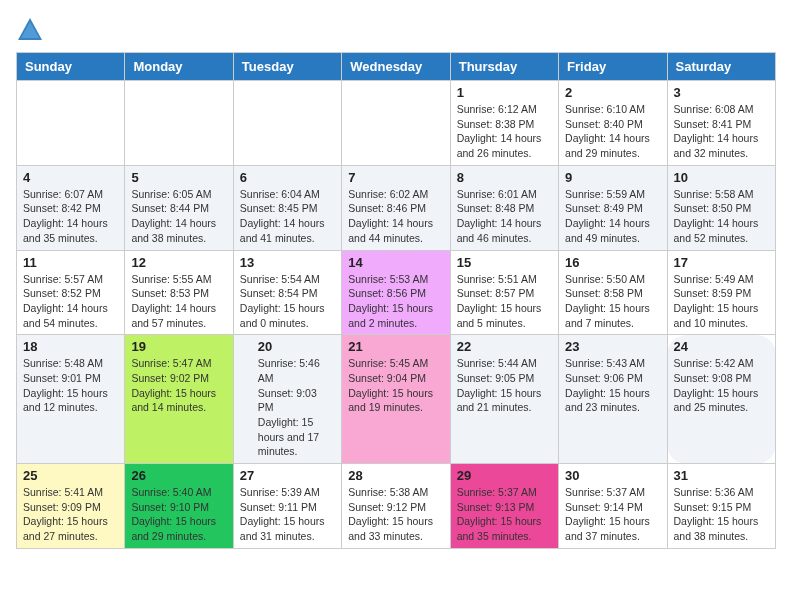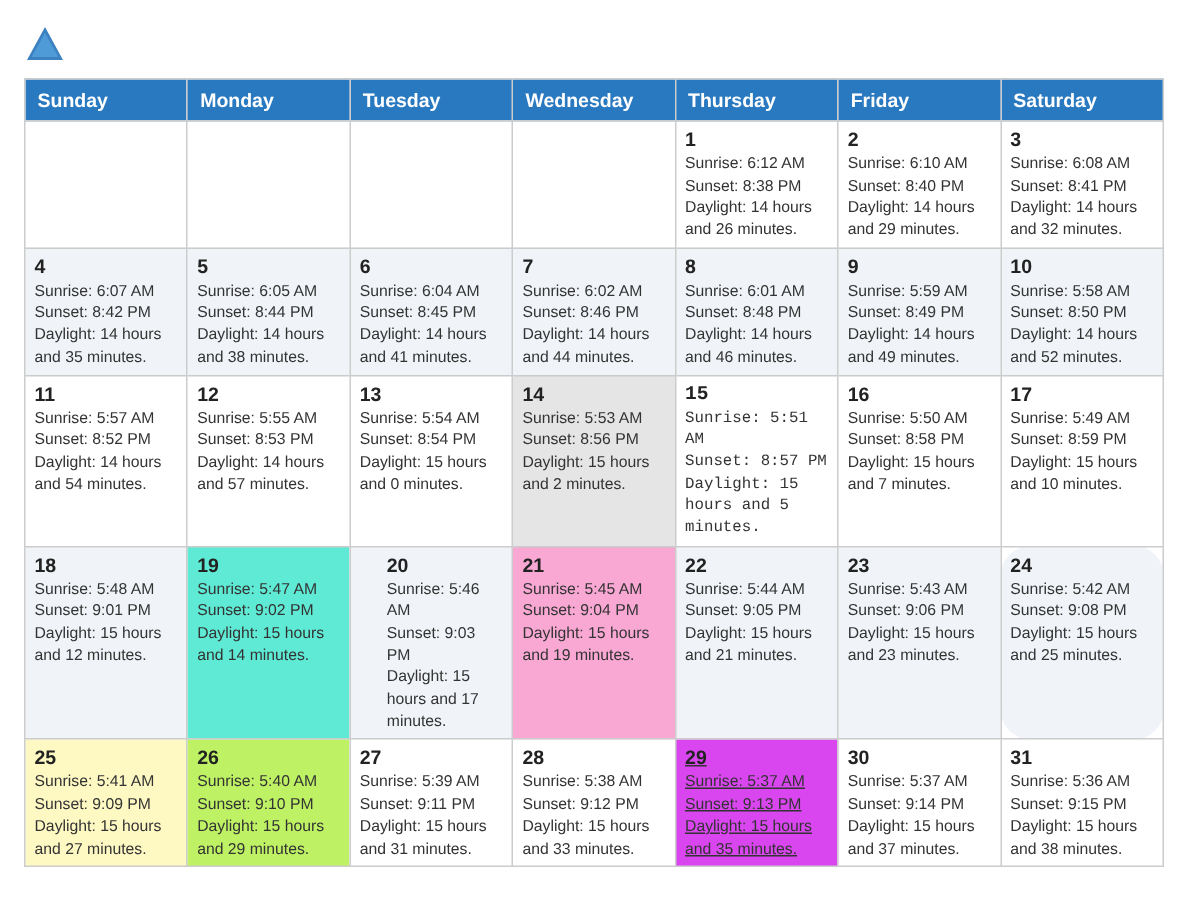--- a/index.html
+++ b/index.html
@@ -172,43 +172,43 @@
           <div class="day-info">Sunrise: 5:57 AM<br>Sunset: 8:52 PM<br>Daylight: 14 hours and 54 minutes.</div>
         </td>
         <td style="background: rgb(255, 255, 255);">
           <div class="day-num">12</div>
           <div class="day-info">Sunrise: 5:55 AM<br>Sunset: 8:53 PM<br>Daylight: 14 hours and 57 minutes.</div>
         </td>
         <td style="background: rgb(255, 255, 255);">
           <div class="day-num">13</div>
           <div class="day-info">Sunrise: 5:54 AM<br>Sunset: 8:54 PM<br>Daylight: 15 hours and 0 minutes.</div>
         </td>
-        <td style="background: #e5e5e5;">
+        <td style="background: #f0abfc;">
           <div class="day-num">14</div>
           <div class="day-info">Sunrise: 5:53 AM<br>Sunset: 8:56 PM<br>Daylight: 15 hours and 2 minutes.</div>
         </td>
-        <td style="background: rgb(255, 255, 255); font-family: Liberation Mono, monospace;">
+        <td style="background: rgb(255, 255, 255);">
           <div class="day-num">15</div>
           <div class="day-info">Sunrise: 5:51 AM<br>Sunset: 8:57 PM<br>Daylight: 15 hours and 5 minutes.</div>
         </td>
         <td style="background: rgb(255, 255, 255);">
           <div class="day-num">16</div>
           <div class="day-info">Sunrise: 5:50 AM<br>Sunset: 8:58 PM<br>Daylight: 15 hours and 7 minutes.</div>
         </td>
         <td style="background: rgb(255, 255, 255); margin-top: 20px;">
           <div class="day-num">17</div>
           <div class="day-info">Sunrise: 5:49 AM<br>Sunset: 8:59 PM<br>Daylight: 15 hours and 10 minutes.</div>
         </td>
       </tr>
       <tr>
         <td style="background: rgb(240, 244, 248);">
           <div class="day-num">18</div>
           <div class="day-info">Sunrise: 5:48 AM<br>Sunset: 9:01 PM<br>Daylight: 15 hours and 12 minutes.</div>
         </td>
-        <td style="background: #5eead4; margin-left: 27px;">
+        <td style="background: #bef264; margin-left: 27px;">
           <div class="day-num">19</div>
           <div class="day-info">Sunrise: 5:47 AM<br>Sunset: 9:02 PM<br>Daylight: 15 hours and 14 minutes.</div>
         </td>
         <td style="background: rgb(240, 244, 248); padding-left: 24px;">
           <div class="day-num">20</div>
           <div class="day-info">Sunrise: 5:46 AM<br>Sunset: 9:03 PM<br>Daylight: 15 hours and 17 minutes.</div>
         </td>
         <td style="background: #f9a8d4;">
           <div class="day-num">21</div>
           <div class="day-info">Sunrise: 5:45 AM<br>Sunset: 9:04 PM<br>Daylight: 15 hours and 19 minutes.</div>
@@ -224,33 +224,33 @@
         <td style="background: rgb(240, 244, 248); border-radius: 20px;">
           <div class="day-num">24</div>
           <div class="day-info">Sunrise: 5:42 AM<br>Sunset: 9:08 PM<br>Daylight: 15 hours and 25 minutes.</div>
         </td>
       </tr>
       <tr>
         <td style="background: #fef9c3;">
           <div class="day-num">25</div>
           <div class="day-info">Sunrise: 5:41 AM<br>Sunset: 9:09 PM<br>Daylight: 15 hours and 27 minutes.</div>
         </td>
-        <td style="background: #bef264;">
+        <td style="background: #22c55e;">
           <div class="day-num">26</div>
           <div class="day-info">Sunrise: 5:40 AM<br>Sunset: 9:10 PM<br>Daylight: 15 hours and 29 minutes.</div>
         </td>
         <td style="background: rgb(255, 255, 255);">
           <div class="day-num">27</div>
           <div class="day-info">Sunrise: 5:39 AM<br>Sunset: 9:11 PM<br>Daylight: 15 hours and 31 minutes.</div>
         </td>
         <td style="background: rgb(255, 255, 255);">
           <div class="day-num">28</div>
           <div class="day-info">Sunrise: 5:38 AM<br>Sunset: 9:12 PM<br>Daylight: 15 hours and 33 minutes.</div>
         </td>
-        <td style="background: #d946ef; text-decoration: underline;">
+        <td style="background: #ec4899;">
           <div class="day-num">29</div>
           <div class="day-info">Sunrise: 5:37 AM<br>Sunset: 9:13 PM<br>Daylight: 15 hours and 35 minutes.</div>
         </td>
         <td style="background: rgb(255, 255, 255);">
           <div class="day-num">30</div>
           <div class="day-info">Sunrise: 5:37 AM<br>Sunset: 9:14 PM<br>Daylight: 15 hours and 37 minutes.</div>
         </td>
         <td style="background: rgb(255, 255, 255); margin-left: 16px;">
           <div class="day-num">31</div>
           <div class="day-info">Sunrise: 5:36 AM<br>Sunset: 9:15 PM<br>Daylight: 15 hours and 38 minutes.</div>

